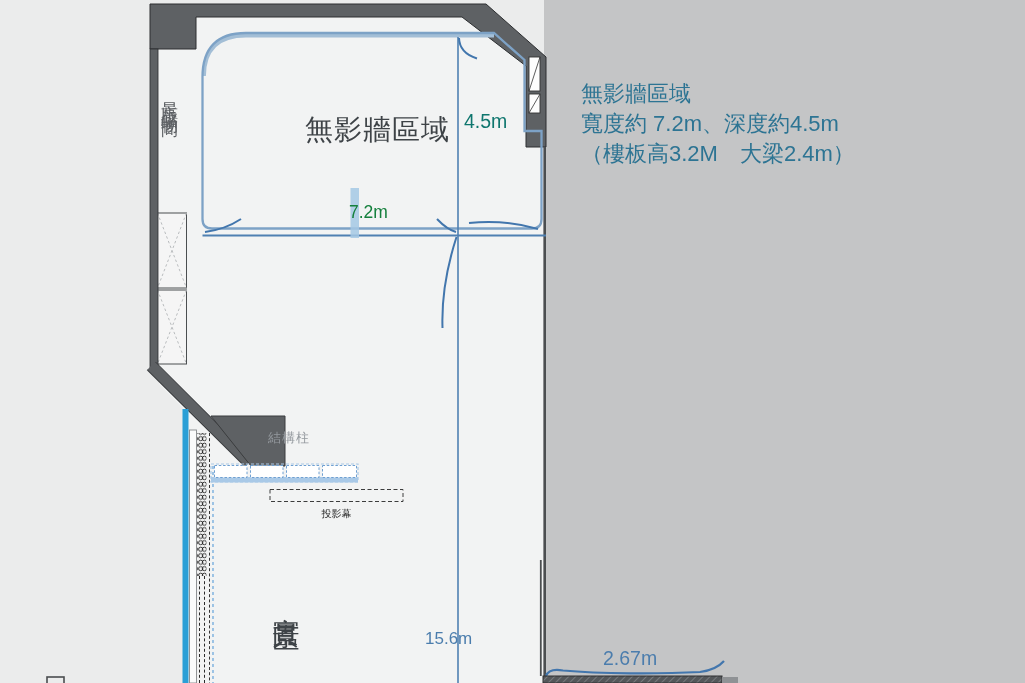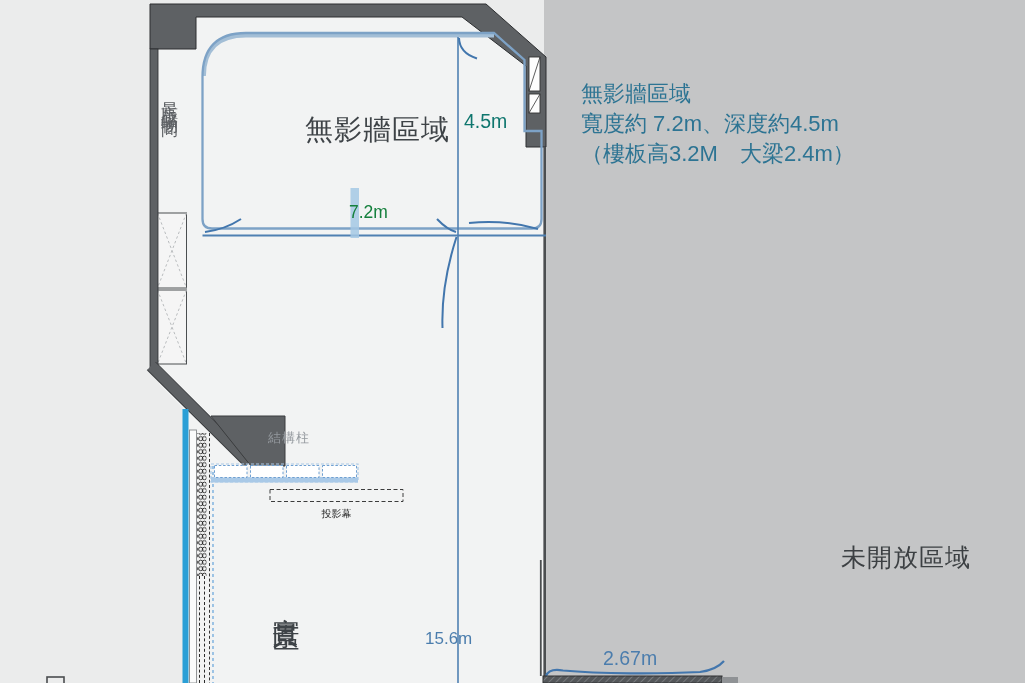--- a/index.html
+++ b/index.html
@@ -139,14 +139,13 @@
   <div class="lbl lbl-reality">實景區</div>
   <div class="lbl lbl-156">15.6m</div>
   <div class="lbl lbl-338">2.67m</div>
 
   <div class="info-panel">
     <div>無影牆區域</div>
     <div>寬度約 7.2m、深度約4.5m</div>
     <div>（樓板高3.2M　大梁2.4m）</div>
   </div>
 
-  <div class="lbl lbl-restricted">未開放區域</div>
 </div>
 
 </body></html>

